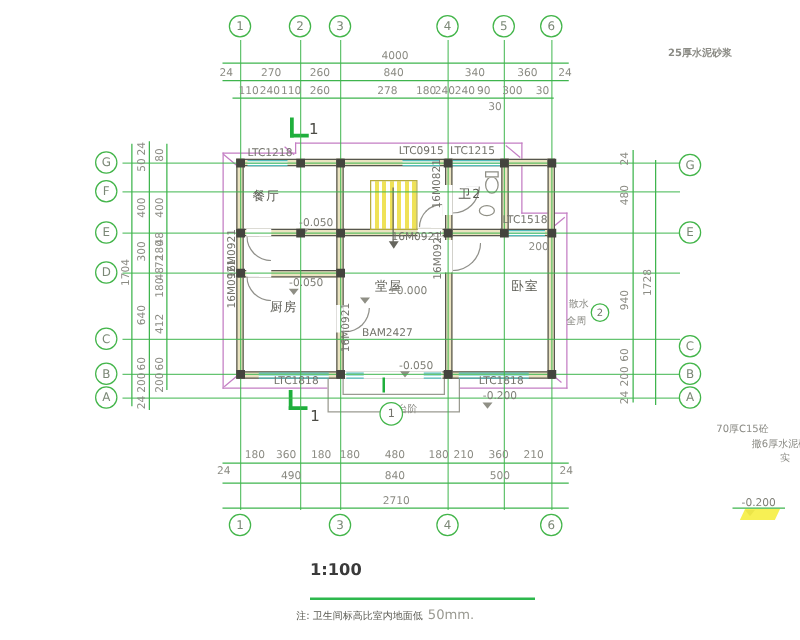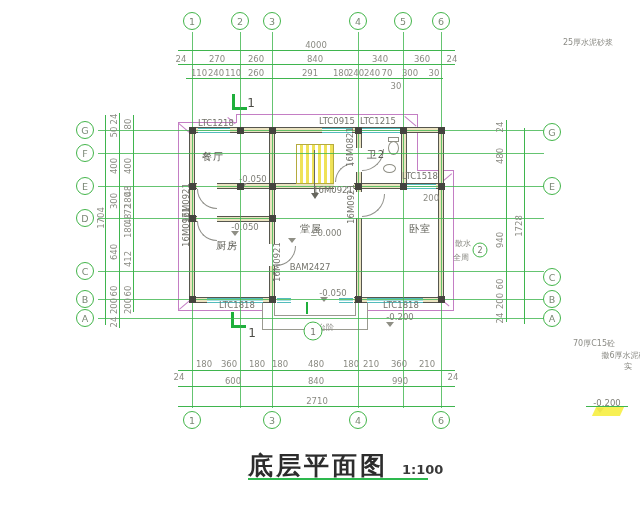--- a/index.html
+++ b/index.html
@@ -132,24 +132,27 @@
   <div class="yellow" style="left:594px;top:407px;width:28px;height:9px"></div>
   <div class="gline" style="left:586px;top:406px;width:42px;height:1px"></div>
 
   <div class="gthick" style="left:232px;top:94px;width:3px;height:16px"></div>
   <div class="gthick" style="left:232px;top:107px;width:15px;height:3px"></div>
   <div class="gthick" style="left:231px;top:312px;width:3px;height:16px"></div>
   <div class="gthick" style="left:231px;top:325px;width:15px;height:3px"></div>
   <div class="gthick" style="left:306px;top:302px;width:2px;height:12px"></div>
 
   <div id="title-row">
-    <span id="title-text">底层平面图</span>
     <span id="title-scale">1:100</span>
   </div>
   <div id="title-underline"></div>
+  <div id="note-row">
+    <span id="note-prefix">注: 卫生间标高比室内地面低</span>
+    <span id="note-value">50mm.</span>
+  </div>
 
 <div class="gline" style="left: 192px; top: 32px; width: 1px; height: 376px; opacity: 0.8;"></div>
     <div class="gline" style="left: 240px; top: 32px; width: 1px; height: 376px; opacity: 0.8;"></div>
     <div class="gline" style="left: 272px; top: 32px; width: 1px; height: 376px; opacity: 0.8;"></div>
     <div class="gline" style="left: 358px; top: 32px; width: 1px; height: 376px; opacity: 0.8;"></div>
     <div class="gline" style="left: 403px; top: 32px; width: 1px; height: 376px; opacity: 0.8;"></div>
     <div class="gline" style="left: 441px; top: 32px; width: 1px; height: 376px; opacity: 0.8;"></div>
     <div class="gline" style="left: 98px; top: 130px; width: 446px; height: 1px; opacity: 0.8;"></div>
     <div class="gline" style="left: 98px; top: 153px; width: 446px; height: 1px; opacity: 0.8;"></div>
     <div class="gline" style="left: 98px; top: 186px; width: 446px; height: 1px; opacity: 0.8;"></div>
@@ -184,42 +187,42 @@
     <span class="t dim" style="left: 217px; top: 59px;">270</span>
     <span class="t dim" style="left: 256px; top: 59px;">260</span>
     <span class="t dim" style="left: 315px; top: 59px;">840</span>
     <span class="t dim" style="left: 380px; top: 59px;">340</span>
     <span class="t dim" style="left: 422px; top: 59px;">360</span>
     <span class="t dim" style="left: 452px; top: 59px;">24</span>
     <span class="t dim" style="left: 199px; top: 73px;">110</span>
     <span class="t dim" style="left: 216px; top: 73px;">240</span>
     <span class="t dim" style="left: 233px; top: 73px;">110</span>
     <span class="t dim" style="left: 256px; top: 73px;">260</span>
-    <span class="t dim" style="left: 310px; top: 73px;">291</span>
+    <span class="t dim" style="left: 310px; top: 73px;">278</span>
     <span class="t dim" style="left: 341px; top: 73px;">180</span>
     <span class="t dim" style="left: 356px; top: 73px;">240</span>
     <span class="t dim" style="left: 372px; top: 73px;">240</span>
-    <span class="t dim" style="left: 387px; top: 73px;">70</span>
+    <span class="t dim" style="left: 387px; top: 73px;">90</span>
     <span class="t dim" style="left: 410px; top: 73px;">300</span>
     <span class="t dim" style="left: 434px; top: 73px;">30</span>
     <span class="t dim" style="left: 396px; top: 86px;">30</span>
     <span class="t dim" style="left: 179px; top: 377px;">24</span>
     <span class="t dim" style="left: 204px; top: 364px;">180</span>
     <span class="t dim" style="left: 229px; top: 364px;">360</span>
     <span class="t dim" style="left: 257px; top: 364px;">180</span>
     <span class="t dim" style="left: 280px; top: 364px;">180</span>
     <span class="t dim" style="left: 316px; top: 364px;">480</span>
     <span class="t dim" style="left: 351px; top: 364px;">180</span>
     <span class="t dim" style="left: 371px; top: 364px;">210</span>
     <span class="t dim" style="left: 399px; top: 364px;">360</span>
     <span class="t dim" style="left: 427px; top: 364px;">210</span>
     <span class="t dim" style="left: 453px; top: 377px;">24</span>
-    <span class="t dim" style="left: 233px; top: 381px;">600</span>
+    <span class="t dim" style="left: 233px; top: 381px;">490</span>
     <span class="t dim" style="left: 316px; top: 381px;">840</span>
-    <span class="t dim" style="left: 400px; top: 381px;">990</span>
+    <span class="t dim" style="left: 400px; top: 381px;">500</span>
     <span class="t dim" style="left: 317px; top: 401px;">2710</span>
     <span class="t dim rot" style="left: 101px; top: 218px;">1704</span>
     <span class="t dim rot" style="left: 114px; top: 119px;">24</span>
     <span class="t dim rot" style="left: 114px; top: 132px;">50</span>
     <span class="t dim rot" style="left: 114px; top: 166px;">400</span>
     <span class="t dim rot" style="left: 114px; top: 201px;">300</span>
     <span class="t dim rot" style="left: 114px; top: 252px;">640</span>
     <span class="t dim rot" style="left: 114px; top: 291px;">60</span>
     <span class="t dim rot" style="left: 114px; top: 306px;">200</span>
     <span class="t dim rot" style="left: 114px; top: 322px;">24</span>
@@ -263,21 +266,21 @@
     <span class="t level" style="left: 245px; top: 227px;">-0.050</span>
     <span class="t level" style="left: 302px; top: 233px; margin-left: 24px;">±0.000</span>
     <span class="t level" style="left: 333px; top: 293px;">-0.050</span>
     <span class="t level" style="left: 400px; top: 317px;">-0.200</span>
     <span class="t level" style="left: 607px; top: 403px;">-0.200</span>
     <span class="t small" style="left: 282px; top: 327px; margin-left: 44px;">台阶</span>
     <span class="t small" style="left: 463px; top: 243px;">散水</span>
     <span class="t small" style="left: 461px; top: 257px;">全周</span>
     <span class="t sec" style="left: 251px; top: 103px;">1</span>
     <span class="t sec" style="left: 252px; top: 333px;">1</span>
-    <span class="t small" style="left: 588px; top: 42px;">25厚水泥砂浆</span>
+    <span class="t small" style="left: 560px; top: 42px; font-weight: bold;">25厚水泥砂浆</span>
     <span class="t small" style="left: 594px; top: 343px;">70厚C15砼</span>
     <span class="t small" style="left: 590px; top: 355px; margin-left: 38px;">撒6厚水泥砂浆</span>
     <span class="t small" style="left: 628px; top: 366px;">实</span>
     <div class="circ" style="left: 313px; top: 331px; width: 17px; height: 17px; font-size: 9px;">1</div>
     <div class="circ" style="left: 480px; top: 250px; width: 13px; height: 13px; font-size: 8px;">2</div>
     <div class="colblk" style="left: 189px; top: 127px; width: 7px; height: 7px;"></div>
     <div class="colblk" style="left: 237px; top: 127px; width: 7px; height: 7px;"></div>
     <div class="colblk" style="left: 269px; top: 127px; width: 7px; height: 7px;"></div>
     <div class="colblk" style="left: 355px; top: 127px; width: 7px; height: 7px;"></div>
     <div class="colblk" style="left: 400px; top: 127px; width: 7px; height: 7px;"></div>

